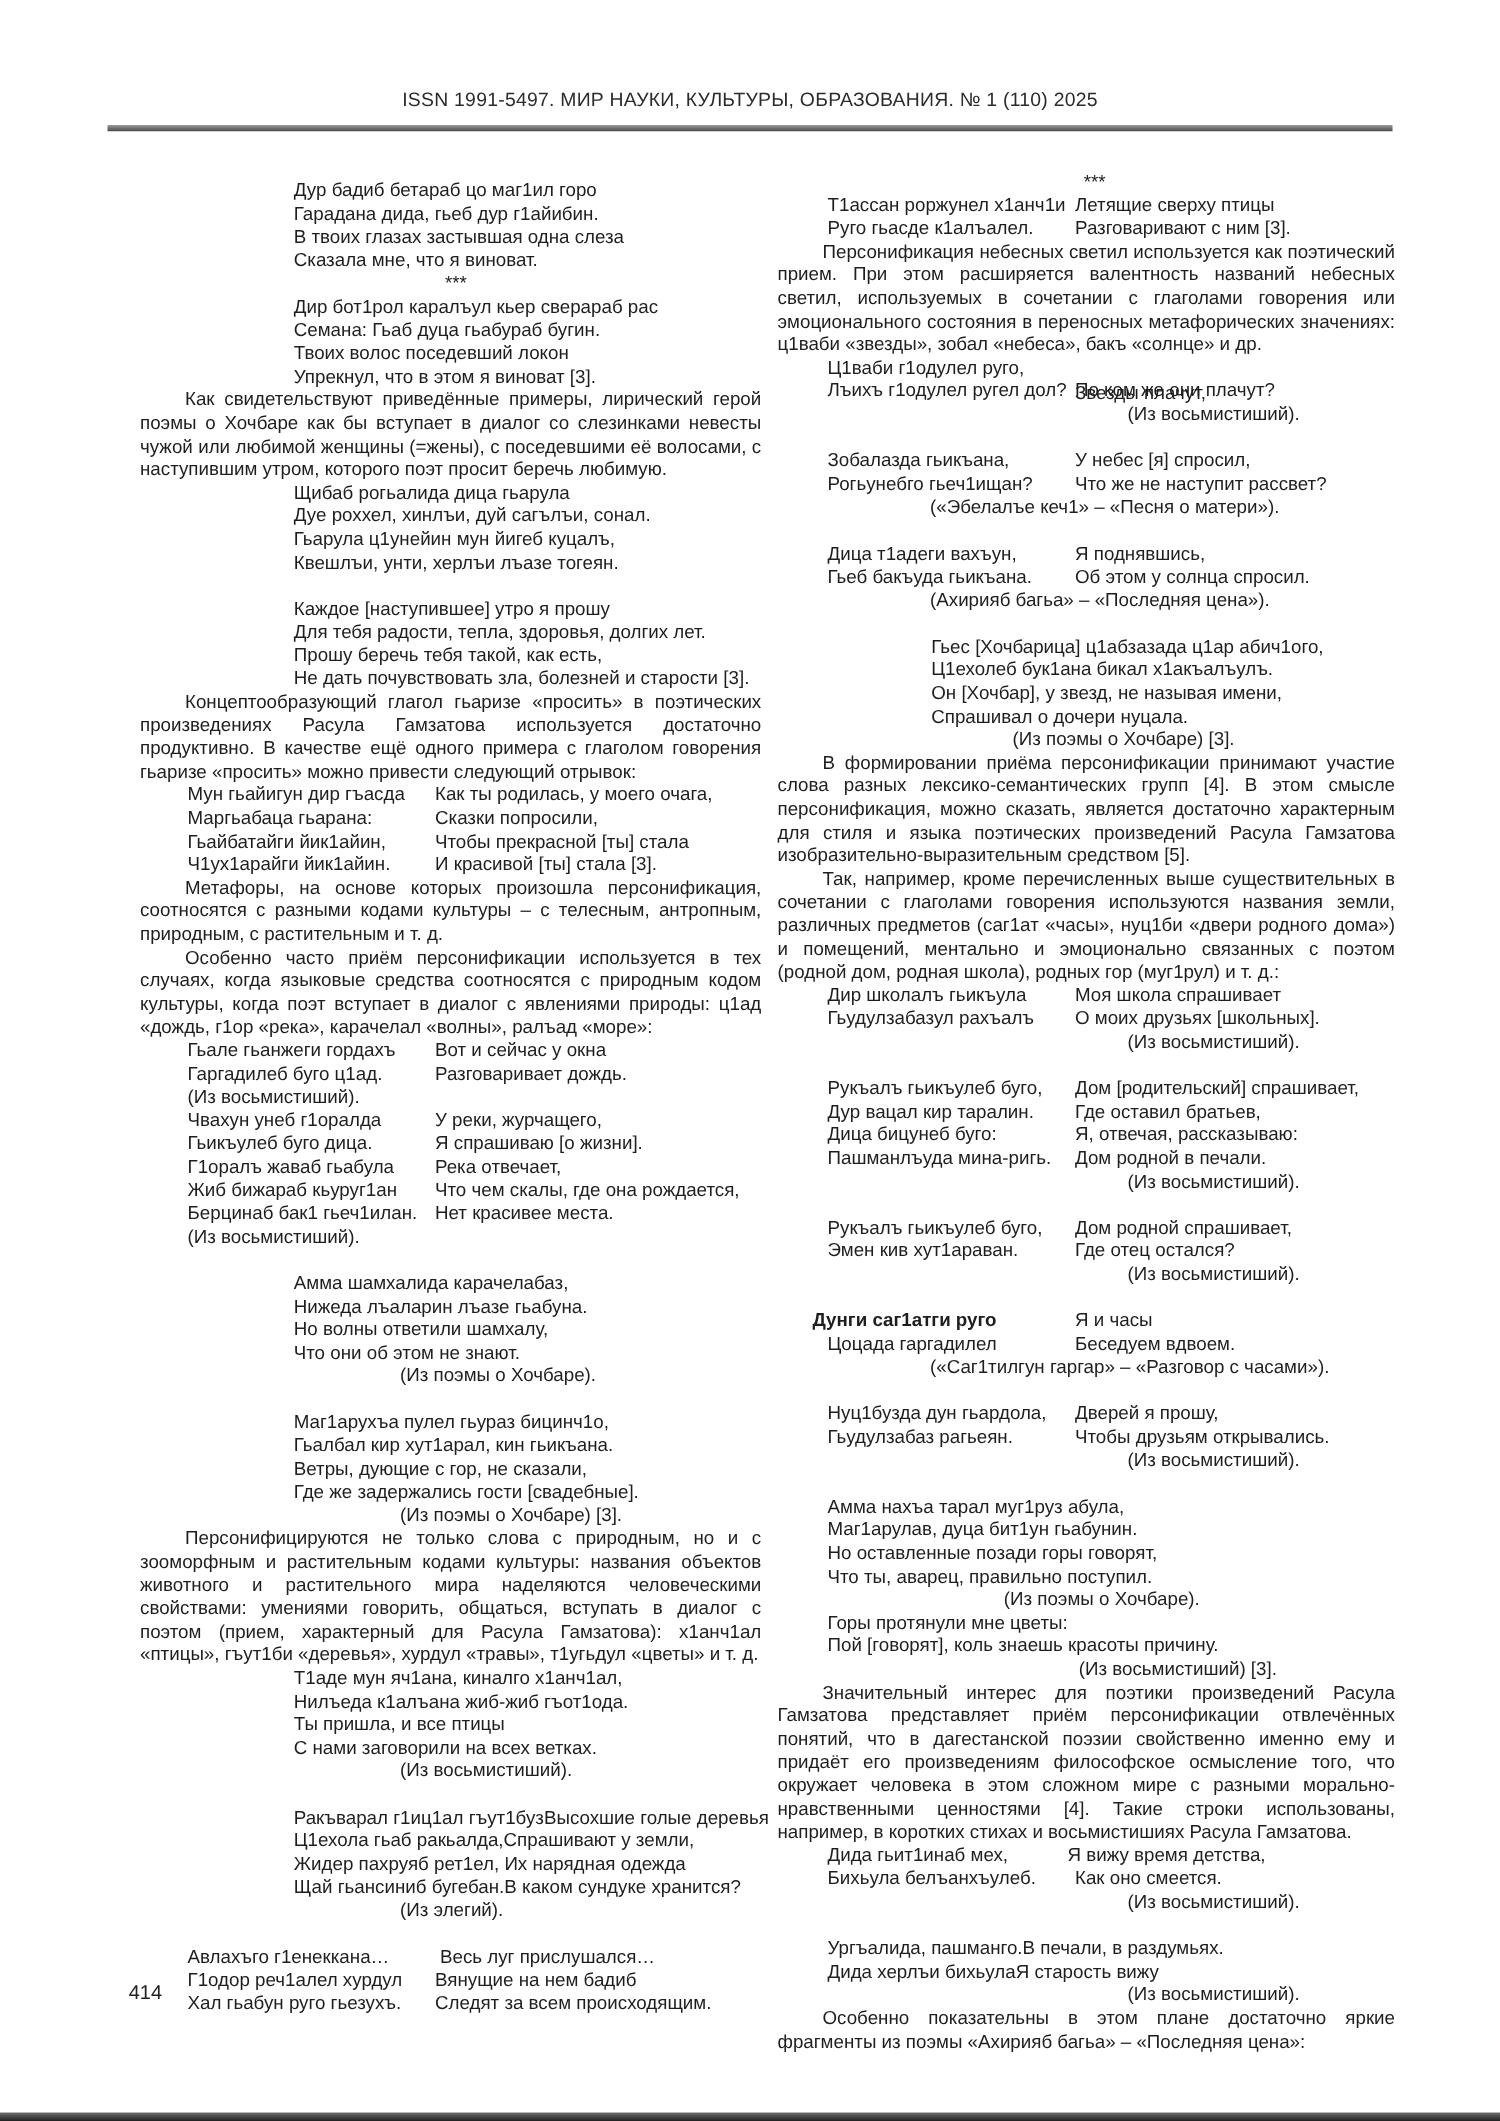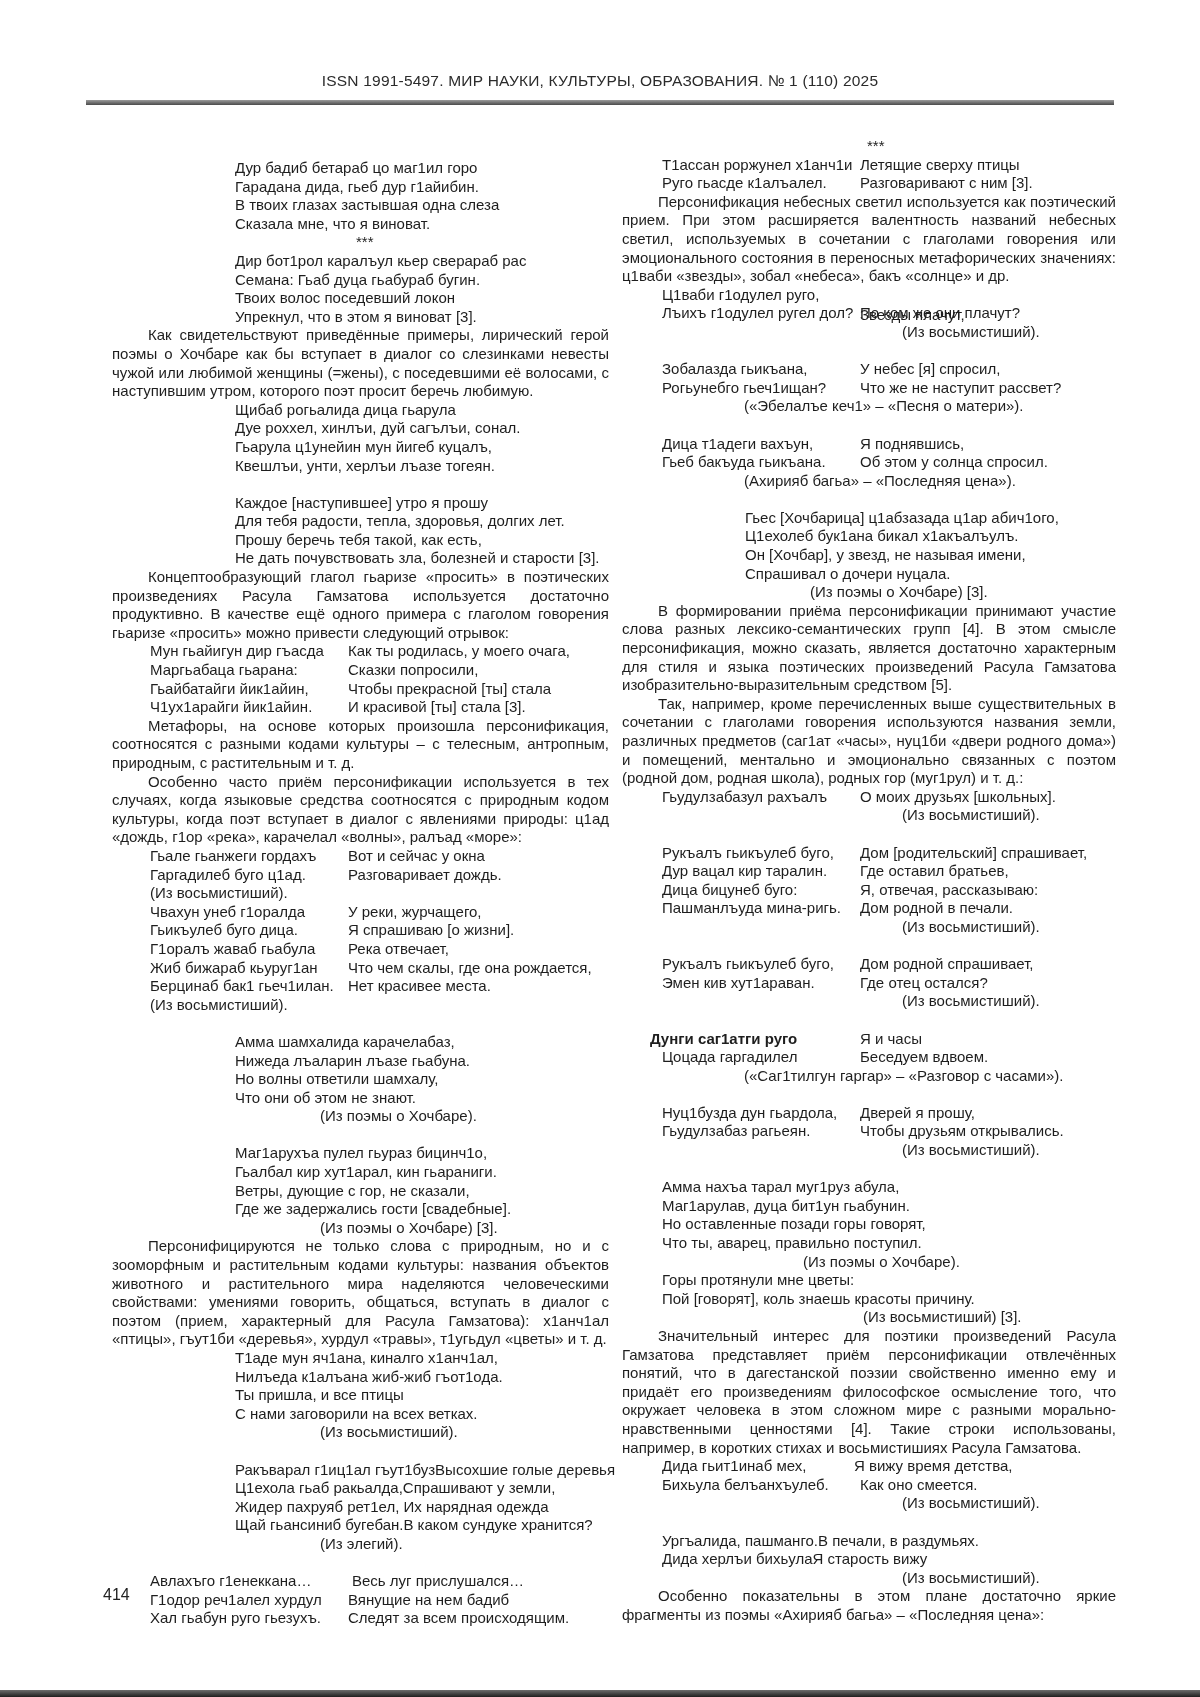--- a/index.html
+++ b/index.html
@@ -13,21 +13,21 @@
     position:absolute;top:72px;left:0;width:100%;
     text-align:center;font-size:15.5px;color:#2b2b2b;letter-spacing:.2px;
   }
   .header-rule{
     position:absolute;top:100px;left:86px;width:1028px;height:5px;
     background:linear-gradient(#9b9b9b,#4a4a4a);
   }
   .col{
     position:absolute;font-size:15px;line-height:18.6px;color:#1e1e1e;
   }
-  #col-left{left:112px;top:144px;width:497px;margin-top:15px;}
+  #col-left{left:112px;top:144px;width:497px;}
   #col-right{left:622px;top:137px;width:494px;}
   .line{position:relative;height:18.6px;white-space:nowrap;}
   .line .txt{position:absolute;top:0;}
   .para{text-align:justify;text-indent:36px;}
   .pagenum{
     position:absolute;left:103px;top:1586px;font-size:16px;color:#222;
   }
   .bottom-bar{
     position:absolute;left:0;bottom:0;width:100%;height:7px;
     background:linear-gradient(#6d6d6d,#1f1f1f);
@@ -160,21 +160,21 @@
       <span class="txt" style="left: 123px;">Что они об этом не знают.</span>
     </div>
     <div class="line">
       <span class="txt" style="left: 208px;">(Из поэмы о Хочбаре).</span>
     </div>
     <div class="line"></div>
     <div class="line">
       <span class="txt" style="left: 123px;">Маг1арухъа пулел гьураз бицинч1о,</span>
     </div>
     <div class="line">
-      <span class="txt" style="left: 123px;">Гьалбал кир хут1арал, кин гьараниги.</span>
+      <span class="txt" style="left: 123px;">Гьалбал кир хут1арал, кин гьикъана.</span>
     </div>
     <div class="line">
       <span class="txt" style="left: 123px;">Ветры, дующие с гор, не сказали,</span>
     </div>
     <div class="line">
       <span class="txt" style="left: 123px;">Где же задержались гости [свадебные].</span>
     </div>
     <div class="line">
       <span class="txt" style="left: 208px;">(Из поэмы о Хочбаре) [3].</span>
     </div>
@@ -283,20 +283,24 @@
       <span class="txt" style="left: 123px;">Он [Хочбар], у звезд, не называя имени,</span>
     </div>
     <div class="line">
       <span class="txt" style="left: 123px;">Спрашивал о дочери нуцала.</span>
     </div>
     <div class="line">
       <span class="txt" style="left: 188px;">(Из поэмы о Хочбаре) [3].</span>
     </div>
     <div class="para">В формировании приёма персонификации принимают участие слова разных лексико-семантических групп [4]. В этом смысле персонификация, можно сказать, является достаточно характерным для стиля и языка поэтических произведений Расула Гамзатова изобразительно-выразительным средством [5].</div>
     <div class="para">Так, например, кроме перечисленных выше существительных в сочетании с глаголами говорения используются названия земли, различных предметов (саг1ат «часы», нуц1би «двери родного дома») и помещений, ментально и эмоционально связанных с поэтом (родной дом, родная школа), родных гор (муг1рул) и т. д.:</div>
+    <div class="line">
+      <span class="txt" style="left: 40px;">Дир школалъ гьикъула</span>
+      <span class="txt" style="left: 238px;">Моя школа спрашивает</span>
+    </div>
     <div class="line">
       <span class="txt" style="left: 40px;">Гьудулзабазул рахъалъ</span>
       <span class="txt" style="left: 238px;">О моих друзьях [школьных].</span>
     </div>
     <div class="line">
       <span class="txt" style="left: 280px;">(Из восьмистиший).</span>
     </div>
     <div class="line"></div>
     <div class="line">
       <span class="txt" style="left: 40px;">Рукъалъ гьикъулеб буго,</span>

